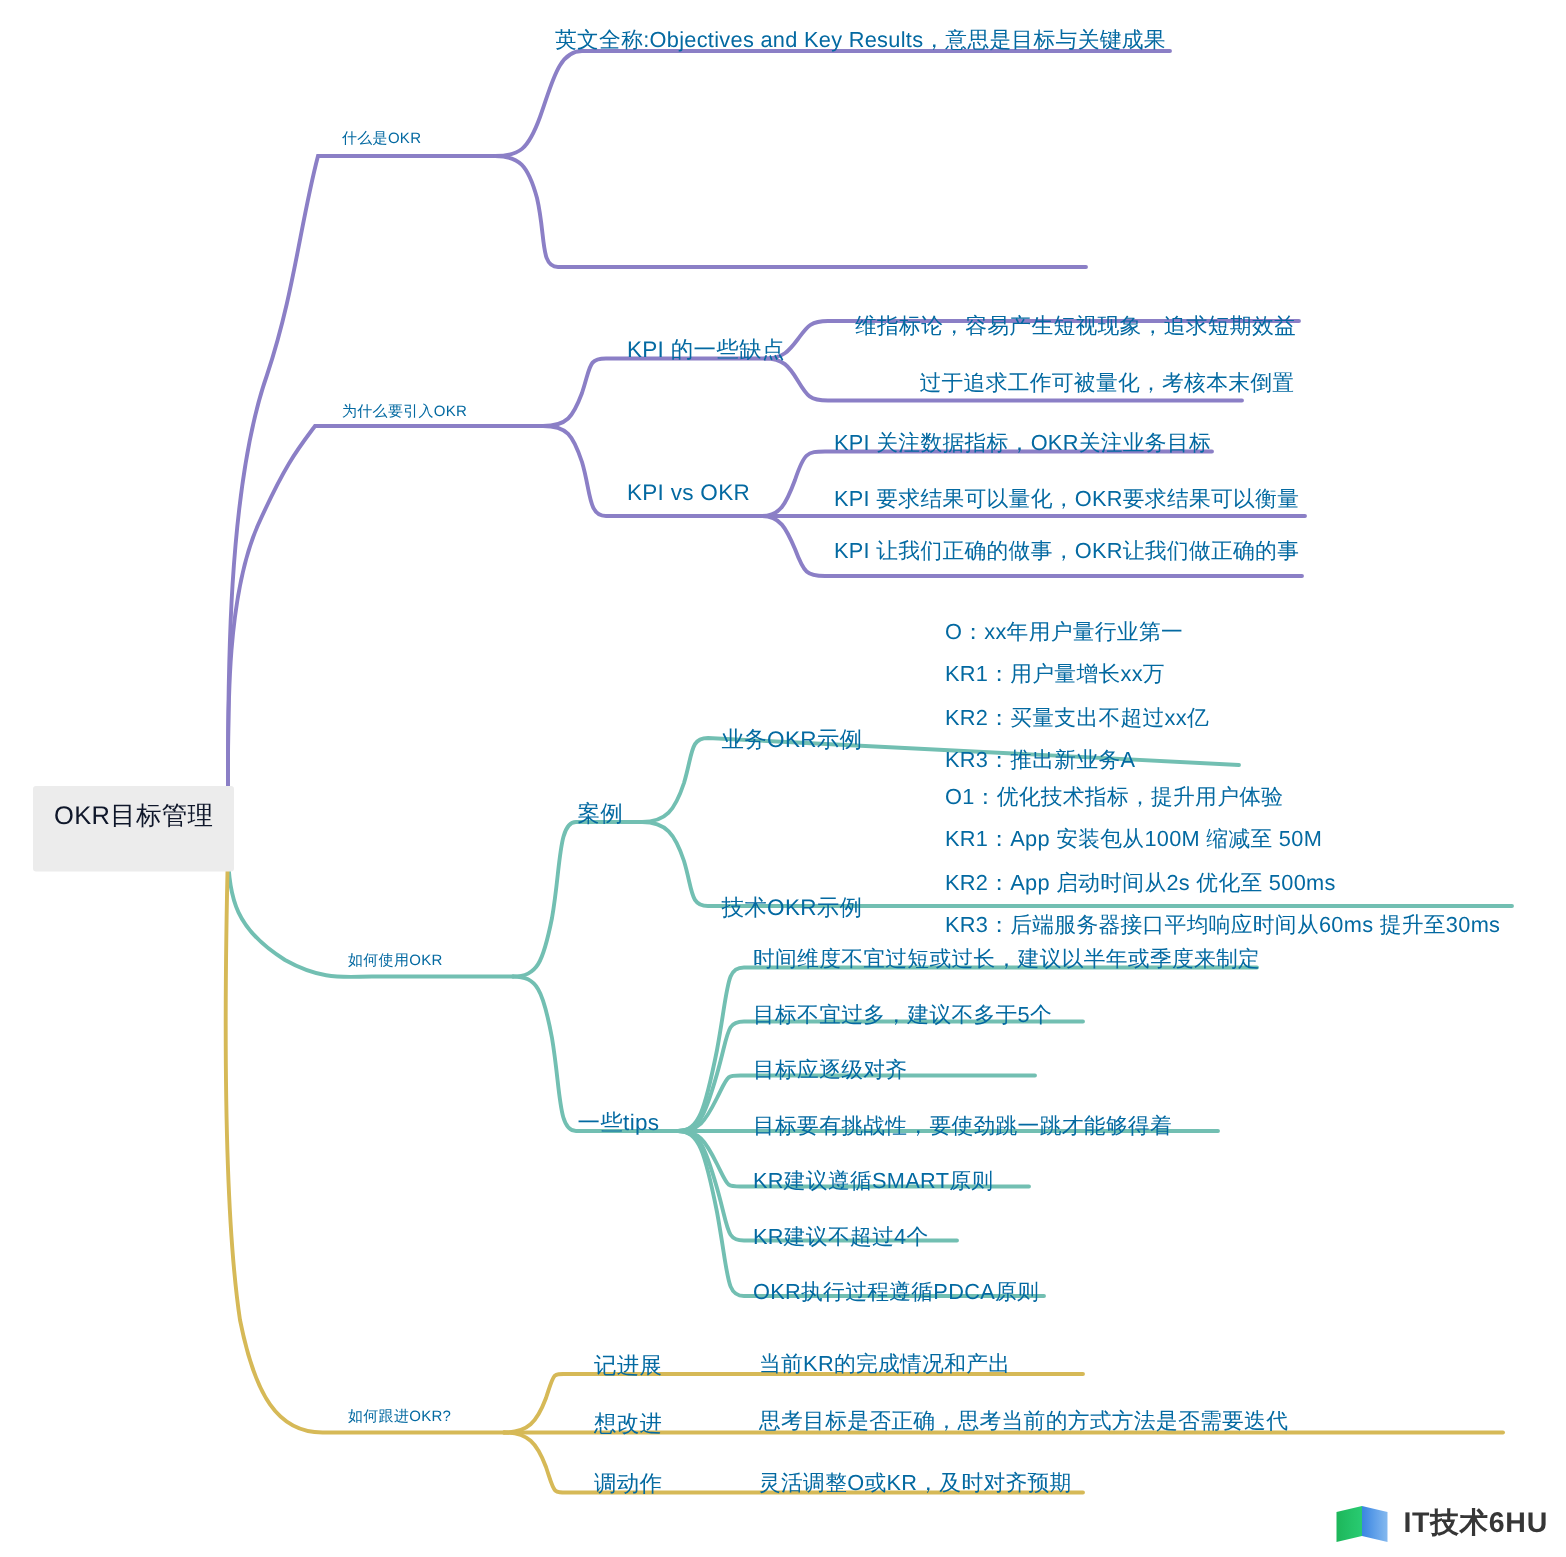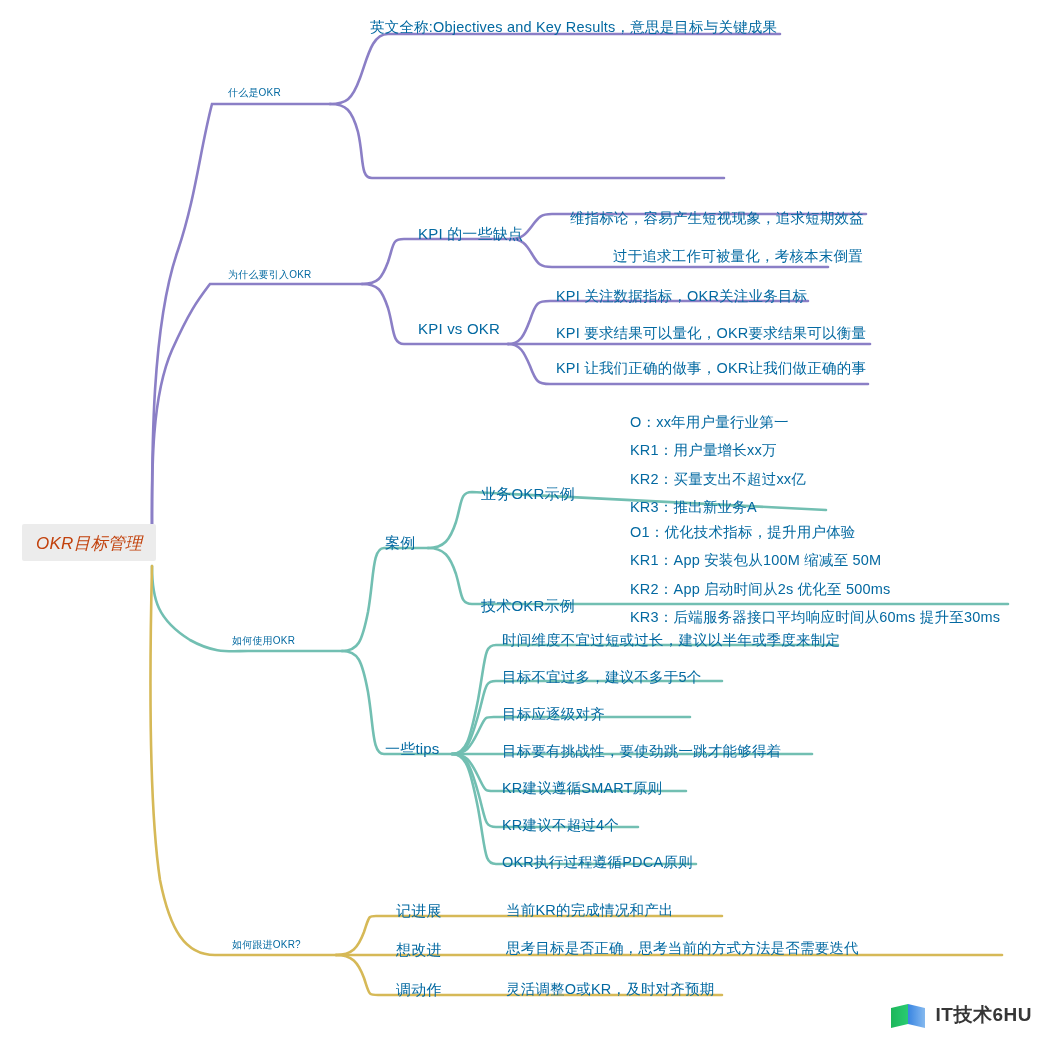--- a/index.html
+++ b/index.html
@@ -18,25 +18,24 @@
   .node{
     position:absolute;
     white-space:nowrap;
     font-size:15px;
     line-height:1.55;
     color:#0369a1;
     letter-spacing:0.2px;
   }
   .node.root{
     background:#ececec;
-    padding:7px 14px 4px 14px;
+    padding:7px 14px 24px 14px;
     font-size:17px;
-    color:#c2410c;
+    color:#0f172a;
     border-radius:2px;
-    font-style:italic;
   }
   .node.lvl1{font-size:10px;}
   .node.lvl2{font-size:15px;}
   .node.leaf{font-size:14.5px;}
   .node.block{line-height:1.95;}
 
   .wm{
     position:absolute;
     right:12px;bottom:8px;
     display:flex;align-items:center;gap:7px;

